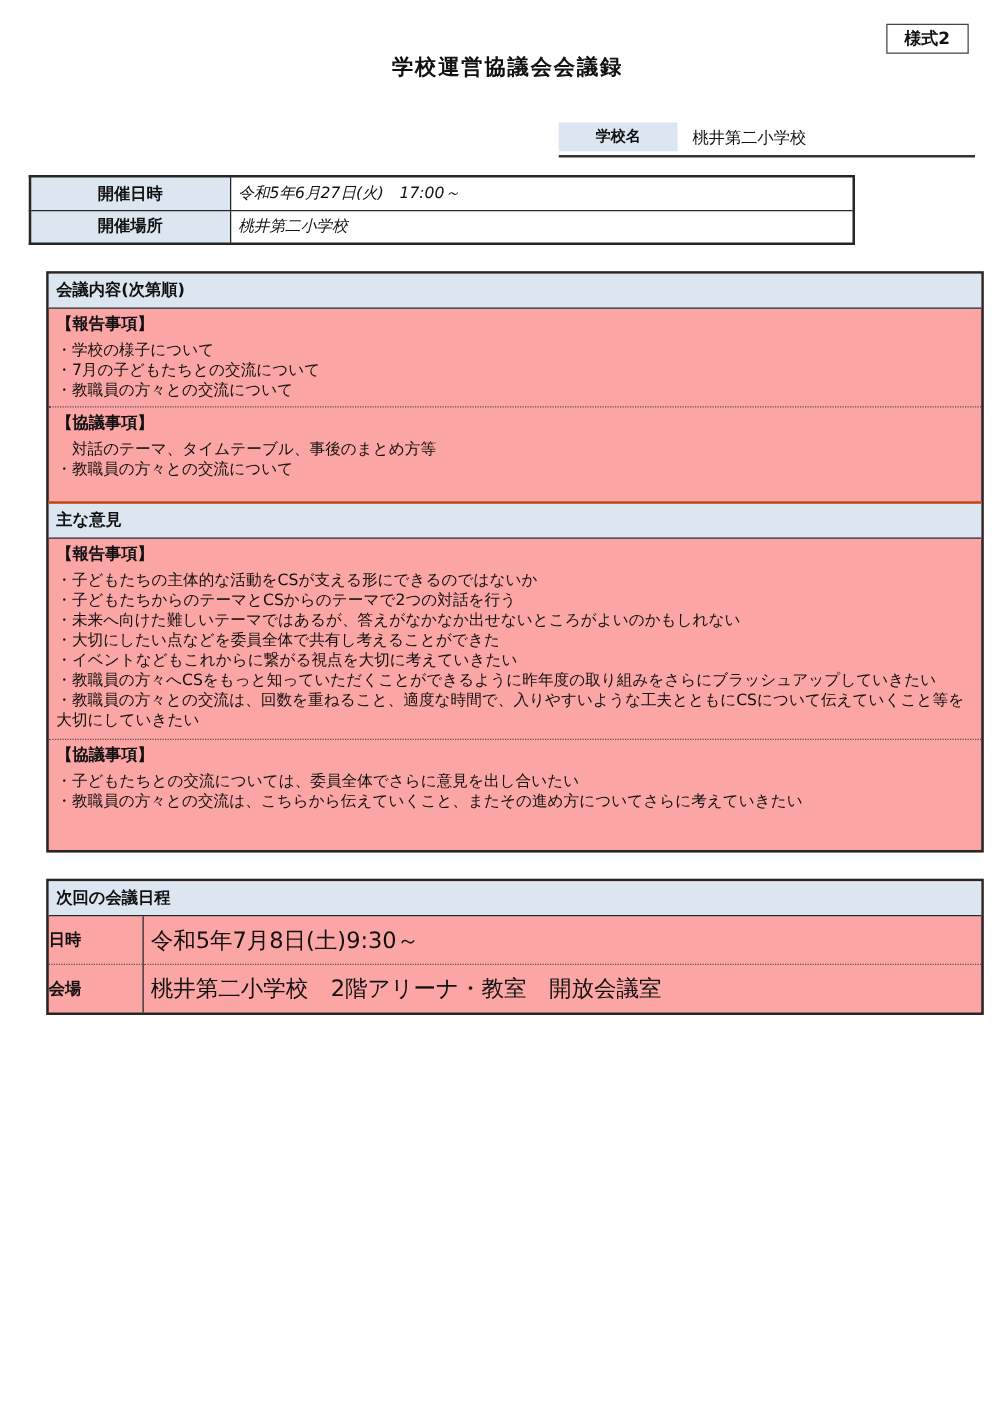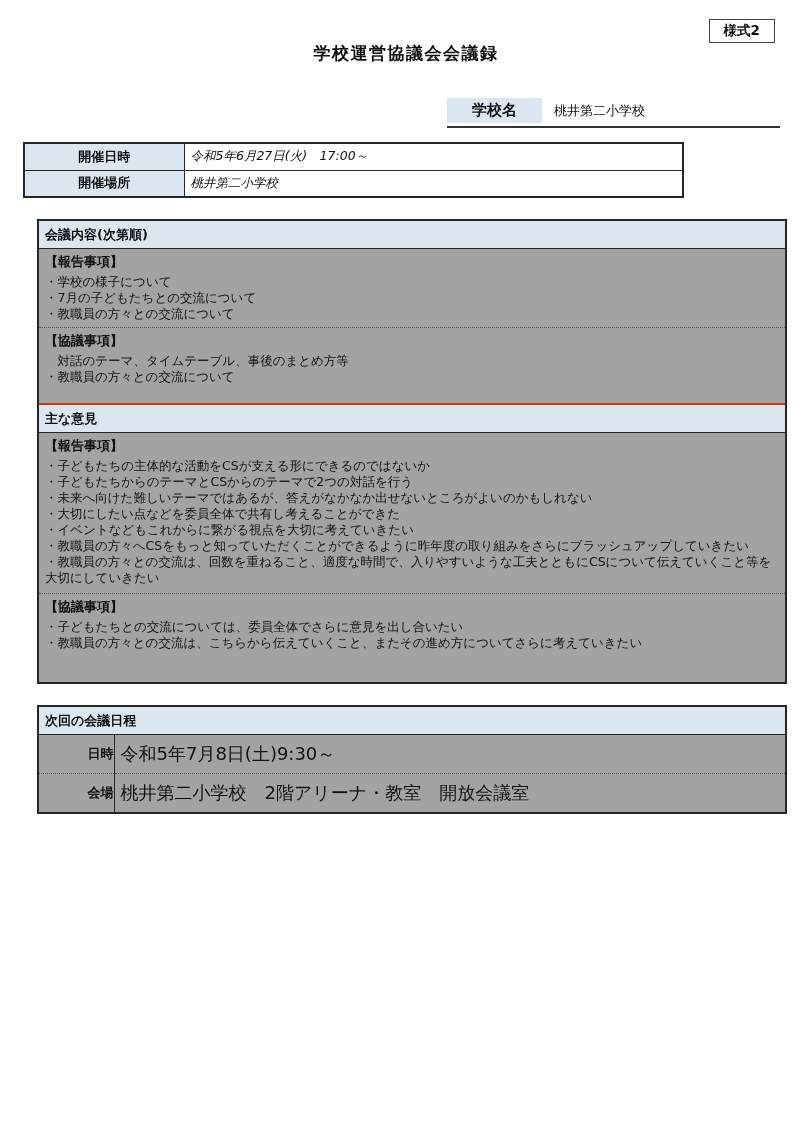--- a/index.html
+++ b/index.html
@@ -23,52 +23,52 @@
   }
 
   .school-row {
     margin: 33px 0 0 435px; width: 333px;
     border-bottom: 2px solid #333; padding-bottom: 3px;
     display: flex; align-items: center;
   }
   .school-label {
     display: inline-block; width: 95px; padding: 3px 0;
     background: #dce6f1; text-align: center;
-    font-size: 15px; font-weight: bold;
+    font-size: 12px; font-weight: bold;
   }
   .school-value { margin-left: 12px; font-size: 13px; }
 
   table { border-collapse: collapse; }
 
   .info-table { margin: 14px 0 0 11px; width: 661px; border: 2px solid #262626; }
   .info-table th {
     width: 160px; height: 27px; background: #dce6f1;
     border: 1px solid #262626; font-size: 13px; font-weight: bold; text-align: center;
   }
   .info-table td { border: 1px solid #262626; font-size: 12.5px; padding: 0 6px; font-style: italic; }
 
-  .section { margin: 21px 0 0 25px; width: 750px; border: 2px solid #262626; background: #a3a3a3; }
+  .section { margin: 21px 0 0 25px; width: 750px; border: 2px solid #262626; background: #fca5a5; }
   .sec-header {
     background: #dce6f1; font-size: 13px; font-weight: bold;
     line-height: 17px; padding: 5px 6px;
     border-bottom: 1px solid #262626;
   }
   .sec-header.mid { border-top: 2px solid #c2410c; }
 
   .block { padding: 3px 6px 5px; font-size: 12.5px; line-height: 16px; }
   .block .heading { font-size: 13px; font-weight: bold; margin: 2px 0 4px; }
   .block.dotted { border-bottom: 1px dotted #555; }
   .blk-agenda-report { min-height: 72px; }
   .blk-agenda-discussion { min-height: 75px; }
   .blk-op-report { min-height: 161px; }
   .blk-op-discussion { min-height: 88px; }
 
   .next-table { width: 100%; }
   .next-table th {
-    width: 75px; font-size: 13px; font-weight: bold; text-align: right;
+    width: 75px; font-size: 13px; font-weight: bold; text-align: left;
     border-right: 1px solid #262626; padding: 7px 0;
   }
   .next-table td { font-size: 18px; padding: 7px 6px; }
   .next-table tr.dotted-row th, .next-table tr.dotted-row td { border-bottom: 1px dotted #555; }
 </style>
 </head>
 <body>
 
 <div class="page">
 

